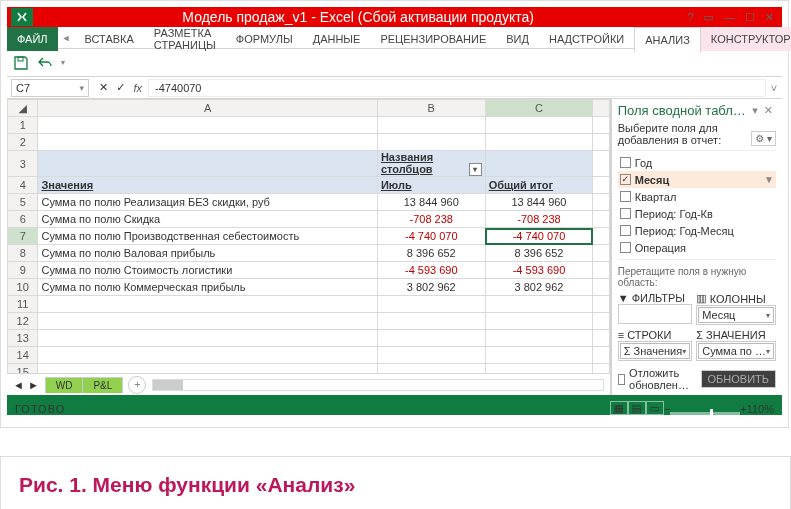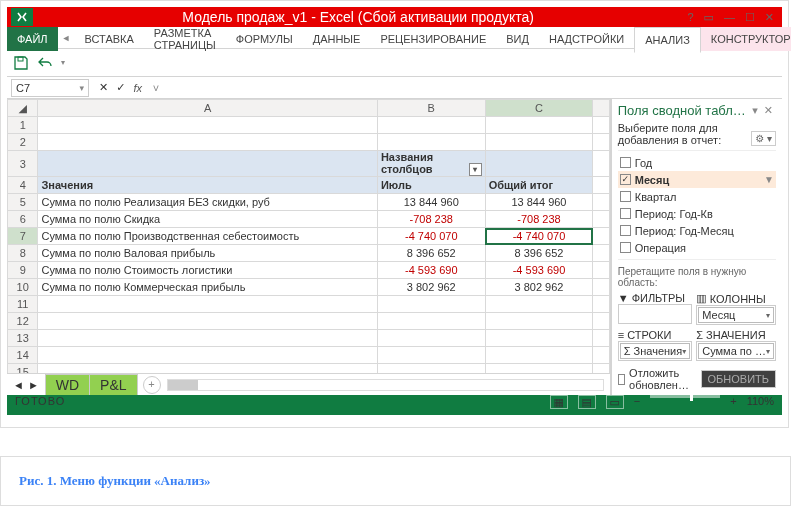--- a/index.html
+++ b/index.html
@@ -36,30 +36,30 @@
   .sheet-area{width:620px;border-right:1px solid #d4d4d4;display:flex;flex-direction:column;}
   .grid{flex:1;overflow:hidden;position:relative;}
   table.grid-t{border-collapse:collapse;width:100%;}
   table.grid-t th,table.grid-t td{border:1px solid #d9d9d9;height:17px;padding:0 3px;font-size:11px;background:#fff;}
   table.grid-t th{background:#f3f2f1;font-weight:normal;color:#555;text-align:center;}
   th.rowh{width:26px;text-align:center;background:#f3f2f1;}
   th.col-a{width:290px;}
   th.col-b,th.col-c{width:92px;}
   td.col-b,td.col-c{text-align:center;}
   .neg{color:#c00000;}
-  .pivot-hdr{background:#dbe5f1 !important;font-weight:bold;}
+  .pivot-hdr{background:#dbe5f1 !important;font-weight:bold;text-decoration:underline;}
   .pivot-hdr2{background:#dbe5f1 !important;}
   .active-row th.rowh{background:#cfe0cc;}
   .active-col{background:#cfe0cc !important;}
   td.sel{outline:2px solid #217346;outline-offset:-2px;}
   .dd{float:right;width:13px;height:13px;border:1px solid #888;font-size:8px;text-align:center;line-height:11px;color:#555;background:#fff;}
   
   .sheet-tabs{height:22px;display:flex;align-items:center;border-top:1px solid #d4d4d4;background:#fff;}
   .sheet-nav{display:flex;gap:4px;padding:0 6px;color:#888;font-size:9px;}
-  .stab{padding:2px 10px;border:1px solid #ccc;border-bottom:none;margin-right:-1px;font-size:14px;cursor:pointer;}
+  .stab{padding:2px 10px;border:1px solid #ccc;border-bottom:none;margin-right:-1px;font-size:10px;cursor:pointer;}
   .stab.wd{background:#92d050;}
   .stab.active{background:#fff;border-top:2px solid #217346;}
   .stab.pl{background:#92d050;}
   .addsheet{width:18px;height:18px;border:1px solid #ccc;border-radius:9px;text-align:center;line-height:15px;margin-left:6px;color:#888;cursor:pointer;}
   .hscroll{flex:1;margin:0 6px;height:12px;border:1px solid #ddd;position:relative;}
   .hscroll .thumb{position:absolute;left:0;top:0;width:30px;height:10px;background:#ccc;}
   
   .pane{flex:1;border-left:1px solid #d4d4d4;padding:4px 6px;display:flex;flex-direction:column;gap:4px;}
   .pane-h{display:flex;align-items:center;}
   .pane-h .t{font-size:13px;color:#217346;flex:1;white-space:nowrap;overflow:hidden;}
@@ -74,29 +74,29 @@
   .fld .filter-ic{margin-left:auto;color:#888;font-size:10px;}
   .drag-lbl{font-size:10px;color:#666;margin-top:2px;}
   .zones{display:grid;grid-template-columns:1fr 1fr;gap:4px;}
   .zone-h{font-size:10px;color:#555;display:flex;align-items:center;gap:3px;}
   .zone-box{border:1px solid #ccc;height:20px;padding:1px;}
   .chip{border:1px solid #bbb;background:#fff;font-size:10px;padding:1px 3px;display:flex;align-items:center;white-space:nowrap;overflow:hidden;}
   .chip .dar{margin-left:auto;font-size:8px;color:#666;}
   .defer{display:flex;align-items:center;gap:4px;font-size:10px;color:#666;margin-top:2px;}
   .defer .upd{margin-left:auto;border:1px solid #ccc;background:#404040;color:#aaa;padding:2px 6px;}
   
-  .status{height:20px;background:#107c41;display:flex;align-items:flex-start;color:#fff;font-size:10px;padding:0 8px;gap:10px;}
+  .status{height:20px;background:#107c41;display:flex;align-items:flex-end;color:#fff;font-size:10px;padding:0 8px;gap:0;}
   .status .ready{letter-spacing:1px;}
   .status .sp{flex:1;}
   .status .vbtn{width:18px;height:14px;border:1px solid rgba(255,255,255,.5);display:flex;align-items:center;justify-content:center;}
   .zoom-slider{width:70px;height:3px;background:rgba(255,255,255,.5);position:relative;}
   .zoom-slider .kn{position:absolute;left:40px;top:-3px;width:3px;height:9px;background:#fff;}
   
   .caption{margin-top:28px;border:1px solid #ddd;padding:16px 18px;}
-  .caption-t{font-family:Liberation Serif, serif;font-size:13px;font-weight:bold;color:#3b82f6;}
+  .caption-t{font-family:Liberation Sans, sans-serif;font-size:21px;font-weight:bold;color:#be185d;}
   svg{display:block;}
 </style>
 </head>
 <body>
 
 <div class="wrap">
 
   <div class="titlebar">
     <div class="xl-badge">
       <svg viewBox="0 0 14 14">
@@ -148,20 +148,23 @@
   <div class="fxrow">
     <div class="namebox">
       <span>C7</span>
       <span>▾</span>
     </div>
     <div class="fxbtns">
       <span>✕</span>
       <span>✓</span>
       <span class="fx">fx</span>
     </div>
+    <div class="fxinput">
+      <span>-4740070</span>
+    </div>
     <div class="fxexpand">˅</div>
   </div>
 
   <div class="workspace">
     <div class="sheet-area">
       <div class="grid">
         <table class="grid-t">
           <tbody>
               <tr>
             <th class="rowh">◢</th>

